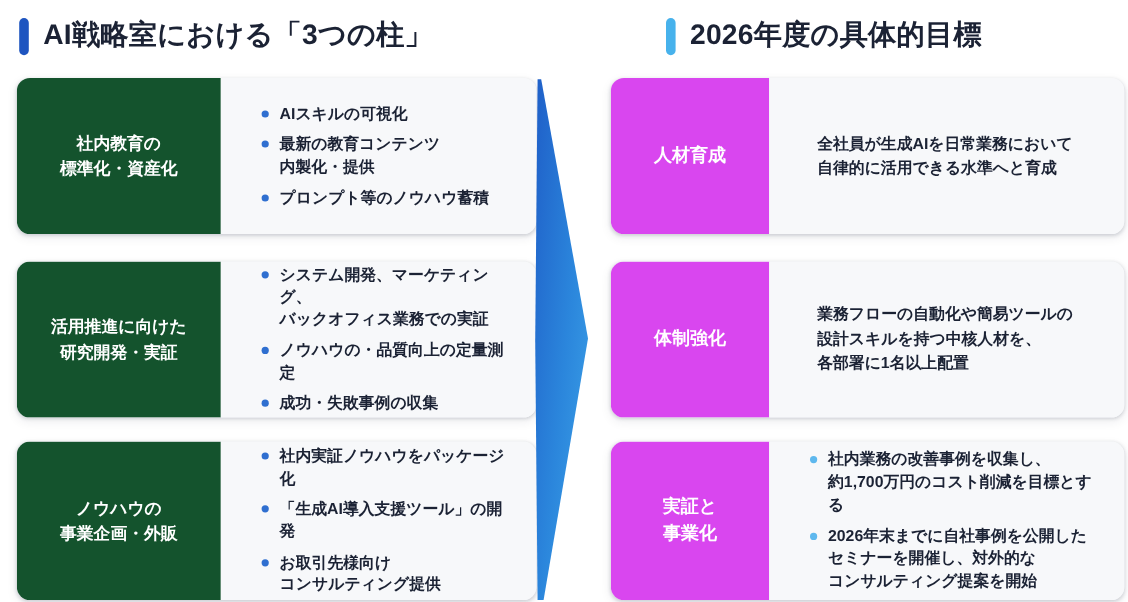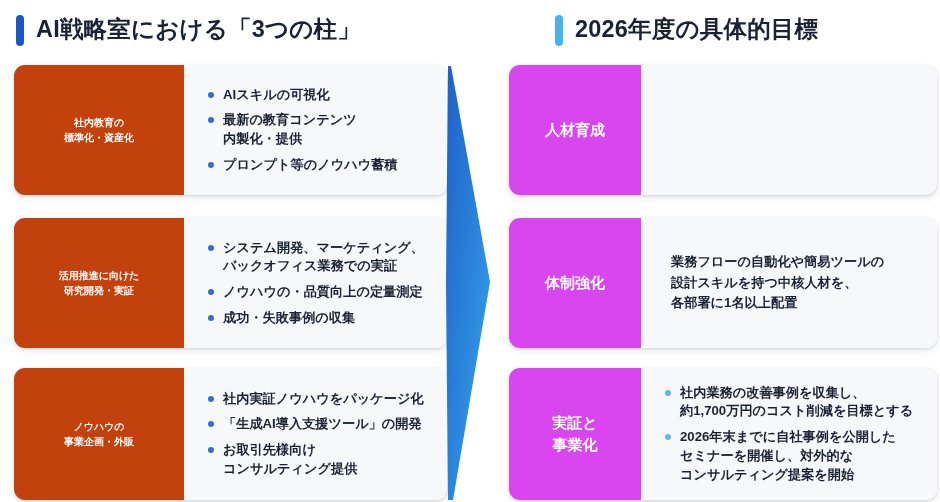--- a/index.html
+++ b/index.html
@@ -78,36 +78,36 @@
     display: flex;
     align-items: center;
     justify-content: center;
     text-align: center;
     color: #ffffff;
     font-weight: bold;
     line-height: 1.5;
   }
   .column.left .card-label {
     width: 170px;
-    background: #c2410c;
-    font-size: 10px;
+    background: #14532d;
+    font-size: 14px;
   }
   .column.right .card-label {
     width: 132px;
     background: #d946ef;
     font-size: 15px;
   }
 
   .card-body {
     flex: 1;
     background: #f7f8fa;
     display: flex;
     flex-direction: column;
     justify-content: center;
-    padding: 0 16px 0 24px;
+    padding: 0 16px 0 34px;
     box-sizing: border-box;
   }
 
   
   ul.bullets {
     margin: 0;
     padding: 0;
     list-style: none;
   }
   ul.bullets li {
@@ -231,20 +231,23 @@
       <div class="accent-bar sky"></div>
       <div class="section-title">2026年度の具体的目標</div>
     </div>
 
     <div class="card row1">
       <div class="card-label">
         <div>
           <div>人材育成</div>
         </div>
       </div>
+      <div class="card-body">
+        <div class="para">全社員が生成AIを日常業務において<br>自律的に活用できる水準へと育成</div>
+      </div>
     </div>
 
     <div class="card row2">
       <div class="card-label">
         <div>
           <div>体制強化</div>
         </div>
       </div>
       <div class="card-body">
         <div class="para">業務フローの自動化や簡易ツールの<br>設計スキルを持つ中核人材を、<br>各部署に1名以上配置</div>

